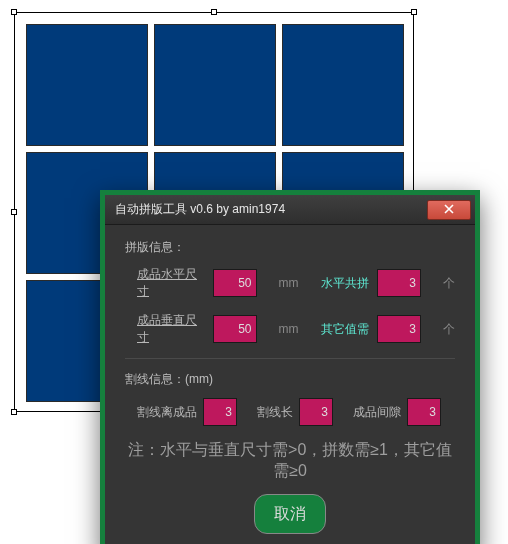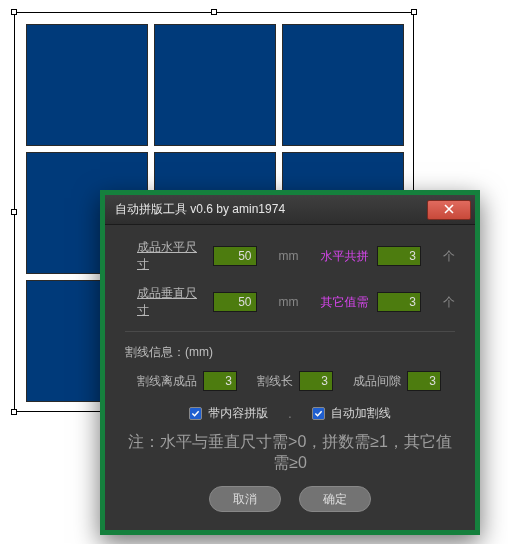--- a/index.html
+++ b/index.html
@@ -93,27 +93,27 @@
   .section-label { color: #bfbfbf; margin-bottom: 10px; }
 
   .row {
     display: flex;
     align-items: center;
     gap: 8px;
     margin-bottom: 12px;
     padding-left: 12px;
   }
   .row .lbl { width: 78px; text-align: left; color: #b8b8b8; text-decoration: underline; }
-  .row .lbl2 { width: 56px; text-align: left; color: #d946ef; margin-left: 14px; font-family: Liberation Mono, monospace; }
+  .row .lbl2 { width: 56px; text-align: right; color: #5eead4; margin-left: 14px; font-family: Liberation Mono, monospace; }
   .unit { color: #888; margin-left: 2px; padding-left: 12px; }
 
   input.num {
     width: 44px;
-    height: 20px;
-    background: #4d7c0f;
+    height: 28px;
+    background: #be185d;
     border: 1px solid #1a1a1a;
     color: #ddd;
     text-align: right;
     padding: 0 4px;
     font-size: 12px;
     font-family: inherit;
   }
 
   .divider {
     border: none;
@@ -164,26 +164,26 @@
     margin: 8px 0 12px 0;
   }
 
   .buttons {
     display: flex;
     justify-content: center;
     gap: 18px;
     margin-top: 4px;
   }
   .btn {
-    width: 72px; height: 26px;
+    width: 72px; height: 40px;
     border: 1px solid #888;
     border-radius: 13px;
-    background: #737373;
+    background: #15803d;
     color: #ddd;
-    font-size: 12px;
+    font-size: 16px;
     display: flex;
     align-items: center;
     justify-content: center;
     cursor: pointer;
   }
 </style>
 </head>
 <body>
 
 <div class="canvas-area">
@@ -216,20 +216,21 @@
       <span>
         <svg viewBox="0 0 10 10">
             <path d="M1 1 L9 9 M9 1 L1 9" stroke="#fff" stroke-width="1.6" fill="none"></path>
           </svg>
       </span>
     </div>
   </div>
 
   <div class="body-area">
 
+    <div class="section-label">拼版信息：</div>
 
     <div class="row">
       <span class="lbl">成品水平尺寸</span>
       <input class="num" value="50" style="">
       <span class="unit">mm</span>
       <span class="lbl2">水平共拼</span>
       <input class="num" value="3" style="">
       <span class="unit">个</span>
     </div>
 
@@ -250,41 +251,21 @@
       <span class="clbl">割线离成品</span>
       <input class="num" value="3" style="">
       <span style="width:8px"></span>
       <span class="clbl">割线长</span>
       <input class="num" value="3" style="">
       <span style="width:8px"></span>
       <span class="clbl">成品间隙</span>
       <input class="num" value="3" style="">
     </div>
 
-    <div class="checks">
-      <label class="chk">
-        <span class="chkbox">
-          <svg viewBox="0 0 10 10">
-              <path d="M1.5 5 L4 7.5 L8.5 2.5" stroke="#fff" stroke-width="1.6" fill="none"></path>
-            </svg>
-        </span>
-        <span>带内容拼版</span>
-      </label>
-      <span class="dotsep">.</span>
-      <label class="chk">
-        <span class="chkbox">
-          <svg viewBox="0 0 10 10">
-              <path d="M1.5 5 L4 7.5 L8.5 2.5" stroke="#fff" stroke-width="1.6" fill="none"></path>
-            </svg>
-        </span>
-        <span>自动加割线</span>
-      </label>
-    </div>
 
     <div class="note">注：水平与垂直尺寸需&gt;0，拼数需≥1，其它值需≥0</div>
 
     <div class="buttons">
       <div class="btn">取消</div>
-      <div class="btn">确定</div>
     </div>
 
   </div>
 </div>
 
 </body></html>

